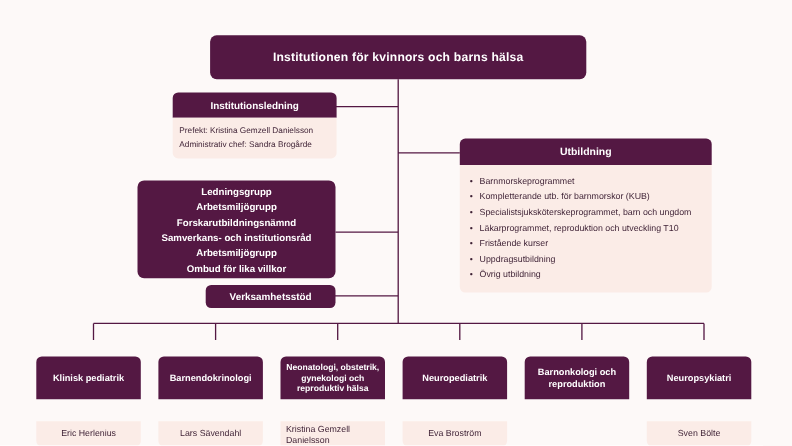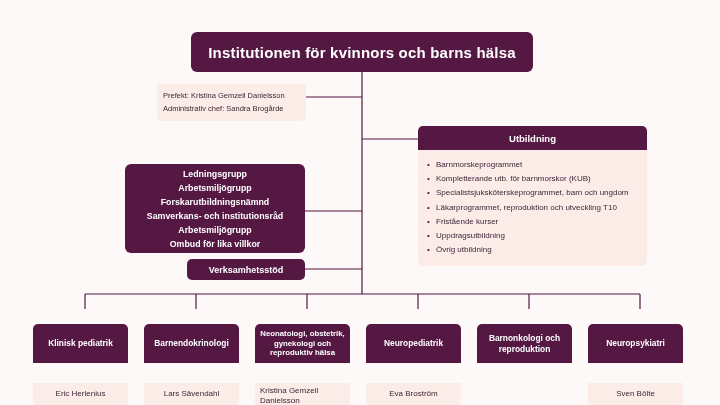--- a/index.html
+++ b/index.html
@@ -31,21 +31,21 @@
   }
   .card-body{
     background:var(--pink);color:var(--ink);
     border-radius:0 0 5px 5px;
   }
 
   
   .org-title{
     left:191px;top:32px;width:342px;height:40px;
     display:flex;align-items:center;justify-content:center;
-    font-size:15px;font-weight:bold;letter-spacing:.2px;
+    font-size:11px;font-weight:bold;letter-spacing:.2px;
   }
 
   
   .inst-card{left:157px;top:84px;width:149px;}
   .inst-card .card-header{height:23px;font-size:9px;border-radius:5px 5px 0 0;}
   .inst-card .card-body{padding:5px 6px 6px;font-size:7.5px;line-height:1.75;}
 
   
   .utb-card{left:418px;top:126px;width:229px;}
   .utb-card .card-header{height:24px;font-size:9.5px;}
@@ -95,20 +95,21 @@
              M305 211 H362
              M304 269 H362
              M85 294 H640
              M85 294 V309 M196 294 V309 M307 294 V309
              M418 294 V309 M529 294 V309 M640 294 V309"></path>
   </svg>
 
   <div class="box dark org-title">Institutionen för kvinnors och barns hälsa</div>
 
   <div class="box inst-card">
+    <div class="card-header">Institutionsledning</div>
     <div class="card-body">
       <div>Prefekt: Kristina Gemzell Danielsson</div>
       <div>Administrativ chef: Sandra Brogårde</div>
     </div>
   </div>
 
   <div class="box utb-card">
     <div class="card-header">Utbildning</div>
     <div class="card-body">
       <ul>

